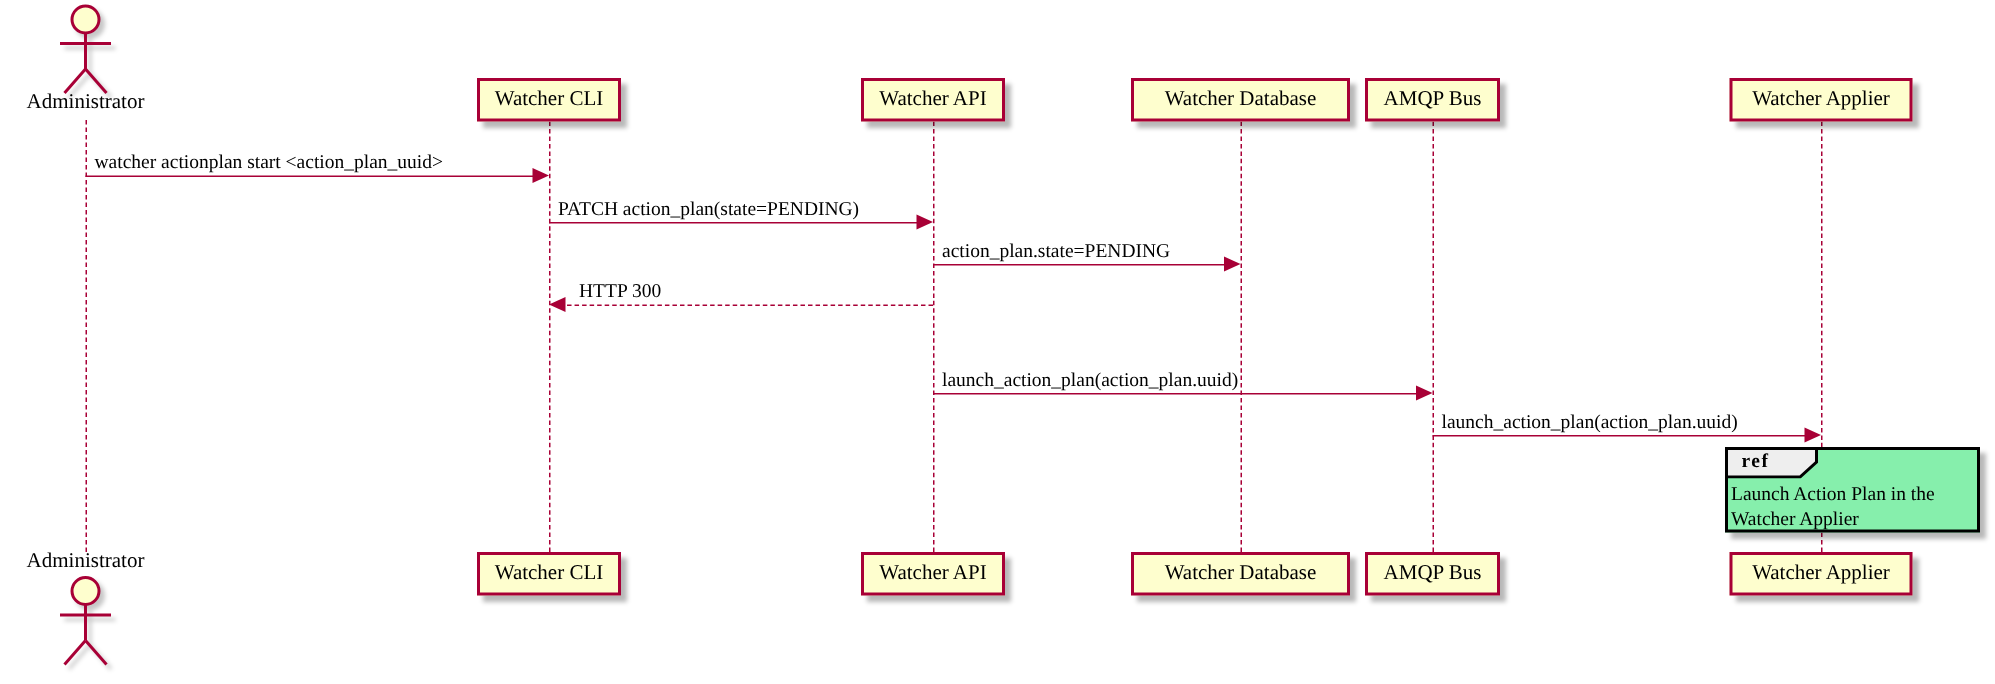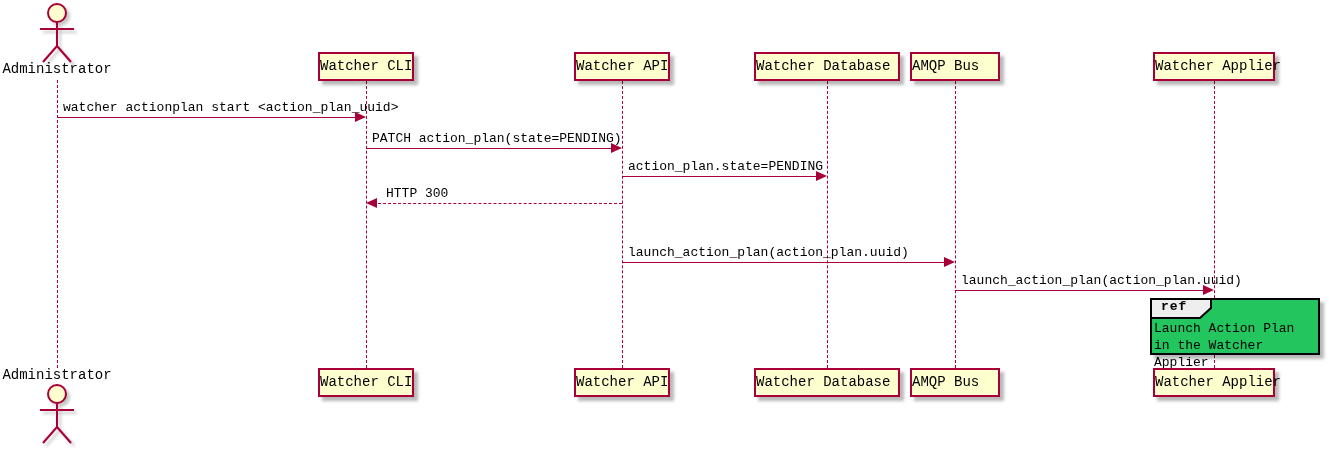--- a/index.html
+++ b/index.html
@@ -1,22 +1,22 @@
 <!DOCTYPE html>
 <html><head>
 <meta charset="utf-8">
 <style>
   html,body{margin:0;padding:0;background:#fff}
   .diagram{position:relative;width:1330px;height:456px;background:#ffffff;
-           font-family:Liberation Mono, monospace;overflow:hidden;color:#000}
+           font-family:Liberation Serif, serif;overflow:hidden;color:#000}
 
   
   .pbox{position:absolute;box-sizing:border-box;height:29px;background:#fefece;
         border:2px solid #a80036;box-shadow:4px 4px 3px rgba(0,0,0,.28);
-        font-size:14px;line-height:25px;white-space:nowrap;color:#000}
+        text-align:center;font-size:14px;line-height:25px;white-space:nowrap;color:#000}
 
   
   .lifeline{position:absolute;width:0;border-left:1px dashed #a80036}
 
   
   .actor-svg{position:absolute;filter:drop-shadow(3px 3px 1.5px rgba(0,0,0,.22))}
   .actor-label{position:absolute;transform:translateX(-50%);font-size:14px;white-space:nowrap;color:#000}
 
   
   .message{position:absolute;height:24px}
@@ -26,21 +26,21 @@
   .msg-line{position:absolute;top:17px;left:0;right:0;height:0;border-top:1px solid #a80036}
   .message.dashed .msg-line{border-top-style:dashed}
   .message.rightward .msg-line{right:7px}
   .message.leftward  .msg-line{left:7px}
   .head{position:absolute;top:12px;width:0;height:0;
         border-top:5px solid transparent;border-bottom:5px solid transparent}
   .message.rightward .head{right:0;border-left:11px solid #a80036}
   .message.leftward  .head{left:0;border-right:11px solid #a80036}
 
   
-  .ref-box{position:absolute;box-sizing:border-box;background:#22c55e;border:2px solid #000;
+  .ref-box{position:absolute;box-sizing:border-box;background:#86efac;border:2px solid #000;
            box-shadow:4px 4px 3px rgba(0,0,0,.28);font-size:13px}
   .ref-header{position:absolute;top:-2px;left:-2px;width:68px;height:21px}
   .ref-kw{position:absolute;top:1px;left:11px;font-weight:bold;font-size:13px;letter-spacing:1px;color:#000}
   .ref-text{position:absolute;top:20px;left:2px;width:158px;line-height:17px;font-size:13px;color:#000}
 </style>
 </head>
 <body>
 
 <div class="diagram">
 

